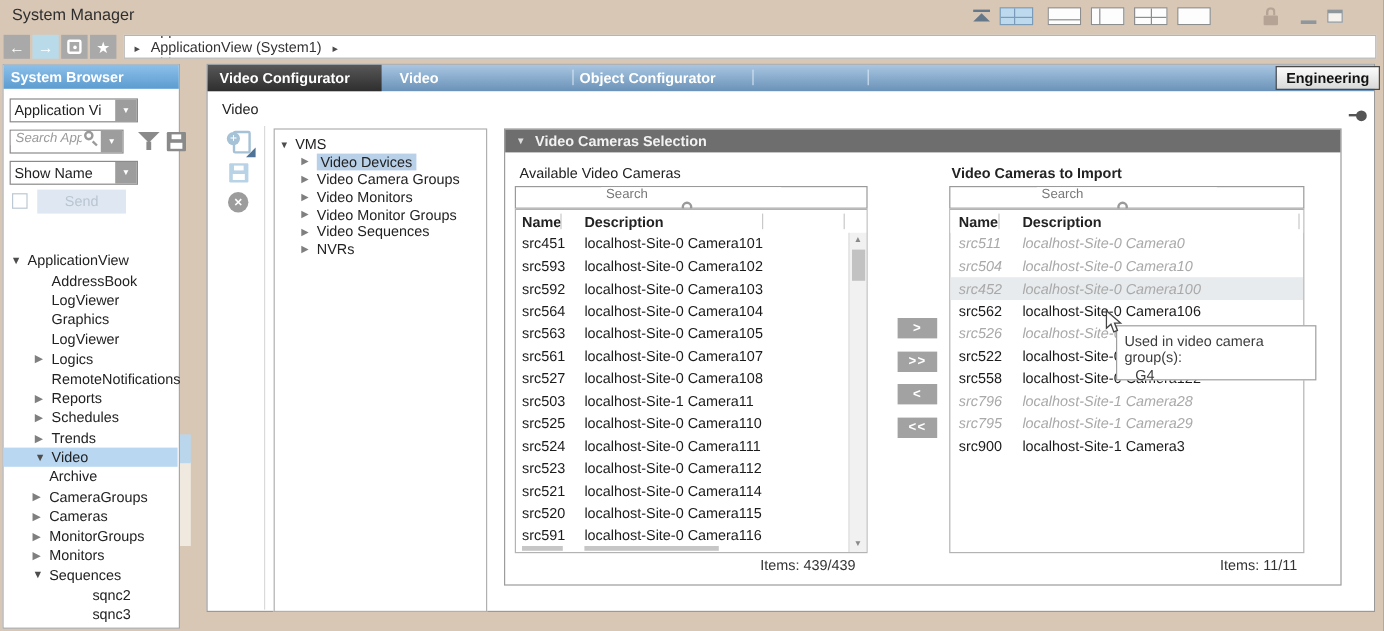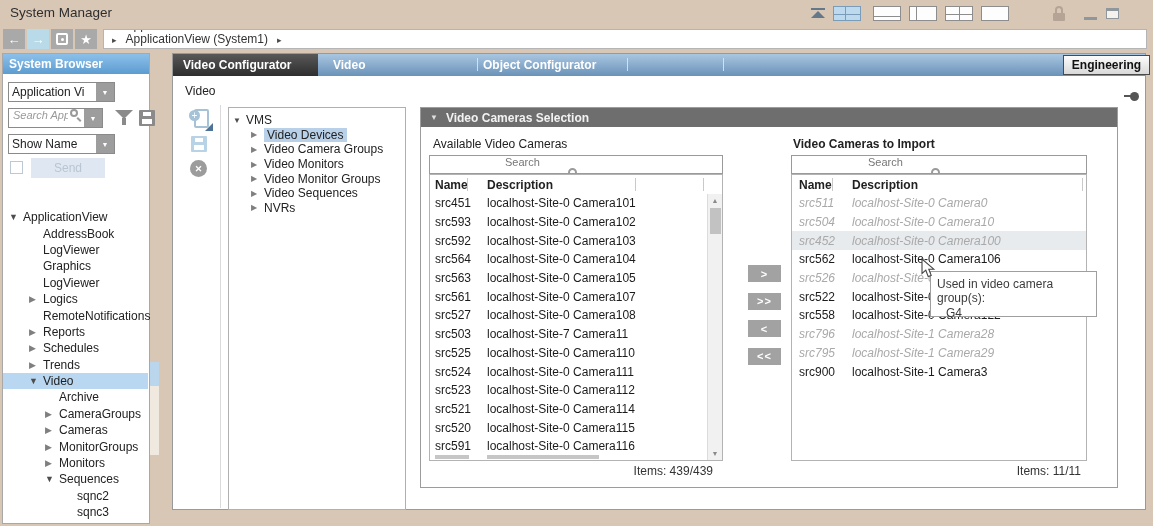--- a/index.html
+++ b/index.html
@@ -62,21 +62,21 @@
   .sb-check{position:absolute;left:7px;top:107px;width:13px;height:13px;border:1px solid #bcc8d4;background:#fff;}
   .send-btn{position:absolute;left:28px;top:104px;width:74px;height:20px;background:#dfe8f2;border:none;
     color:#b9c5d2;font-size:12px;font-family:inherit;}
   .sb-tree{position:absolute;left:0;top:155px;right:1px;}
   .srow{display:flex;align-items:center;height:16.4px;font-size:12px;white-space:nowrap;}
   .srow .arrow{width:14px;flex:0 0 14px;font-size:9px;color:#7f7f7f;}
   .srow.exp .arrow{color:#4d4d4d;}
   .srow.sel{background:#b9d7f0;}
   .sb-tree .lvl0{padding-left:6px;}
   .sb-tree .lvl1{padding-left:26px;}
-  .sb-tree .lvl2{padding-left:42px;}
+  .sb-tree .lvl2{padding-left:24px;}
   .sb-tree .lvl3{padding-left:60px;}
   .sb-scroll-track{position:absolute;left:150px;top:385px;width:9px;height:70px;background:#efe9e0;}
   .sb-scroll-thumb{position:absolute;left:150px;top:362px;width:9px;height:24px;background:#b9d6ec;}
 
   
   .main{position:absolute;left:172px;top:53px;width:974px;height:457px;background:#fff;border:1px solid #999;}
   .tabbar{position:absolute;left:173px;top:54px;width:972px;height:22px;background:linear-gradient(#a9c6e1,#6a92b8);}
   .tab-active{position:absolute;left:173px;top:54px;width:145px;height:22px;background:linear-gradient(#585858,#2e2e2e);
     color:#fff;font-weight:bold;font-size:12px;display:flex;align-items:center;padding-left:10px;}
   .tab-label{position:absolute;top:54px;height:22px;display:flex;align-items:center;color:#fff;font-weight:bold;font-size:12px;}
@@ -441,21 +441,21 @@
             <span class="c-desc">localhost-Site-0 Camera107</span>
           </div>
 
           <div class="lrow">
             <span class="c-name">src527</span>
             <span class="c-desc">localhost-Site-0 Camera108</span>
           </div>
 
           <div class="lrow">
             <span class="c-name">src503</span>
-            <span class="c-desc">localhost-Site-7 Camera11</span>
+            <span class="c-desc">localhost-Site-1 Camera11</span>
           </div>
 
           <div class="lrow">
             <span class="c-name">src525</span>
             <span class="c-desc">localhost-Site-0 Camera110</span>
           </div>
 
           <div class="lrow">
             <span class="c-name">src524</span>
             <span class="c-desc">localhost-Site-0 Camera111</span>

